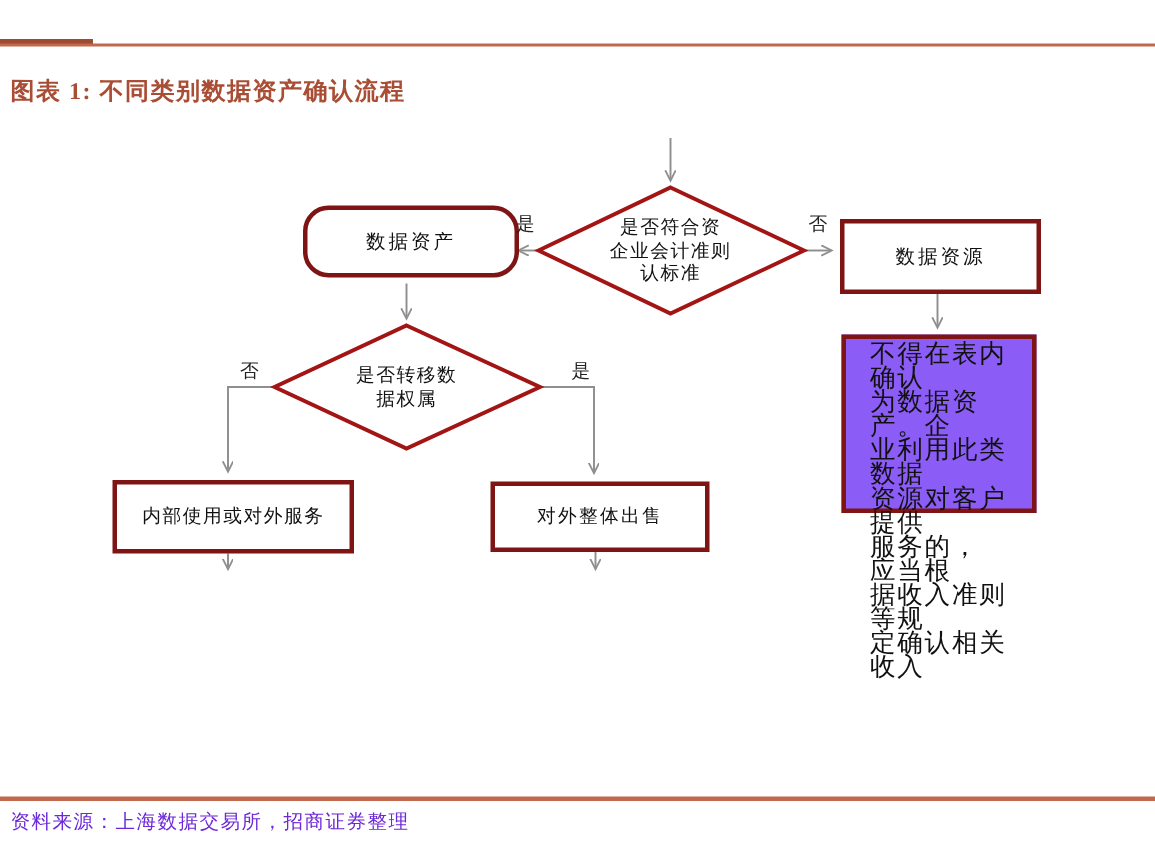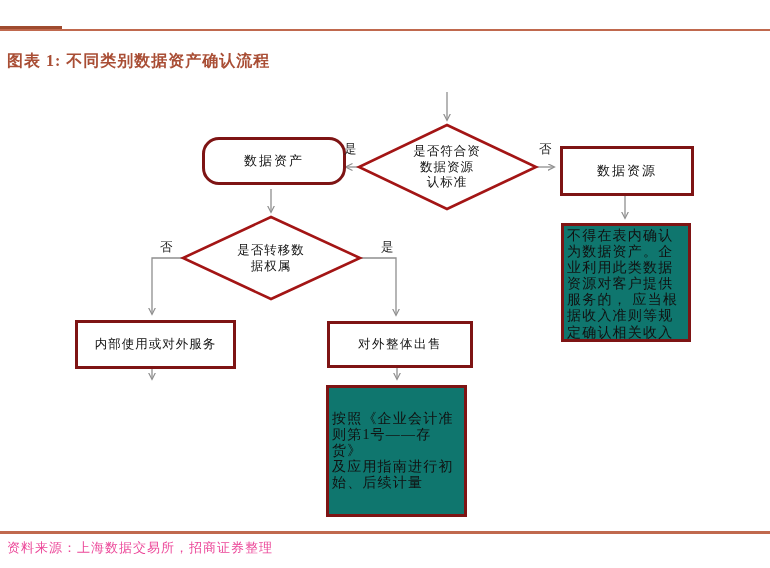--- a/index.html
+++ b/index.html
@@ -13,32 +13,32 @@
   }
   .rule-thick{position:absolute;left:0;top:26px;width:62px;height:4px;background:#9F4B2F;}
   .rule-thin{position:absolute;left:0;top:29px;width:770px;height:2px;background:#C0694E;}
   .svg-layer{position:absolute;left:0;top:0;pointer-events:none;}
   .node{
     position:absolute;border:3px solid #7E1414;background:#fff;
     display:flex;align-items:center;justify-content:center;
     font-size:13px;color:#111;letter-spacing:2px;text-align:center;z-index:2;
   }
   .note{
-    position:absolute;border:3px solid #7E1414;background:#0f766e;
-    font-size:14px;color:#111;white-space:pre-line;line-height:16.1px;
-    letter-spacing:1.2px;padding:2px 3px;z-index:2;box-sizing:border-box;
+    position:absolute;border:3px solid #7E1414;background:#8b5cf6;
+    font-size:17px;color:#111;white-space:pre-line;line-height:16.1px;
+    letter-spacing:1.2px;padding:2px 16px;z-index:2;box-sizing:border-box;
   }
   .note-center{display:flex;align-items:center;}
   .dtext{
     position:absolute;text-align:center;font-size:12.5px;color:#111;
     white-space:pre-line;line-height:15.5px;letter-spacing:1px;z-index:3;
   }
   .branch{position:absolute;font-size:12.5px;color:#222;z-index:3;}
   .src-rule{position:absolute;left:0;top:531px;width:770px;height:2.5px;background:#C0694E;}
-  .src-note{position:absolute;left:7px;top:539px;font-size:13px;color:#ec4899;letter-spacing:1px;}
+  .src-note{position:absolute;left:7px;top:539px;font-size:13px;color:#6d28d9;letter-spacing:1px;}
 </style>
 </head>
 <body>
 
 <div class="page">
 
   <div class="figure-title">图表 1: 不同类别数据资产确认流程</div>
   <div class="rule-thick"></div>
   <div class="rule-thin"></div>
 
@@ -76,37 +76,31 @@
 
   <div class="node" style="left:75px;top:320px;width:155px;height:43px;font-size:12.5px;letter-spacing:1px;">
     <span>内部使用或对外服务</span>
   </div>
 
   <div class="node" style="left:327px;top:321px;width:140px;height:41px;font-size:12.5px;letter-spacing:1.5px;text-align:center;">
     <span>对外整体出售</span>
   </div>
 
   <div class="dtext" style="left:387px;top:144px;width:120px;">是否符合资
-数据资源
+企业会计准则
 认标准</div>
   <div class="dtext" style="left:211px;top:243px;width:120px;">是否转移数
 据权属</div>
 
   <div class="branch" style="left:344px;top:141px;">是</div>
   <div class="branch" style="left:539px;top:141px;">否</div>
   <div class="branch" style="left:160px;top:239px;">否</div>
   <div class="branch" style="left:381px;top:239px;">是</div>
 
 
-  <div class="note note-center" style="left:326px;top:385px;width:141px;height:132px;">
-    <span style="white-space:pre-line">按照《企业会计准
-则第1号——存货》
-及应用指南进行初
-始、后续计量</span>
-  </div>
 
   <div class="note" style="left:561px;top:223px;width:130px;height:119px;">不得在表内确认
 为数据资产。企
 业利用此类数据
 资源对客户提供
 服务的， 应当根
 据收入准则等规
 定确认相关收入</div>
 
   <div class="src-rule"></div>

